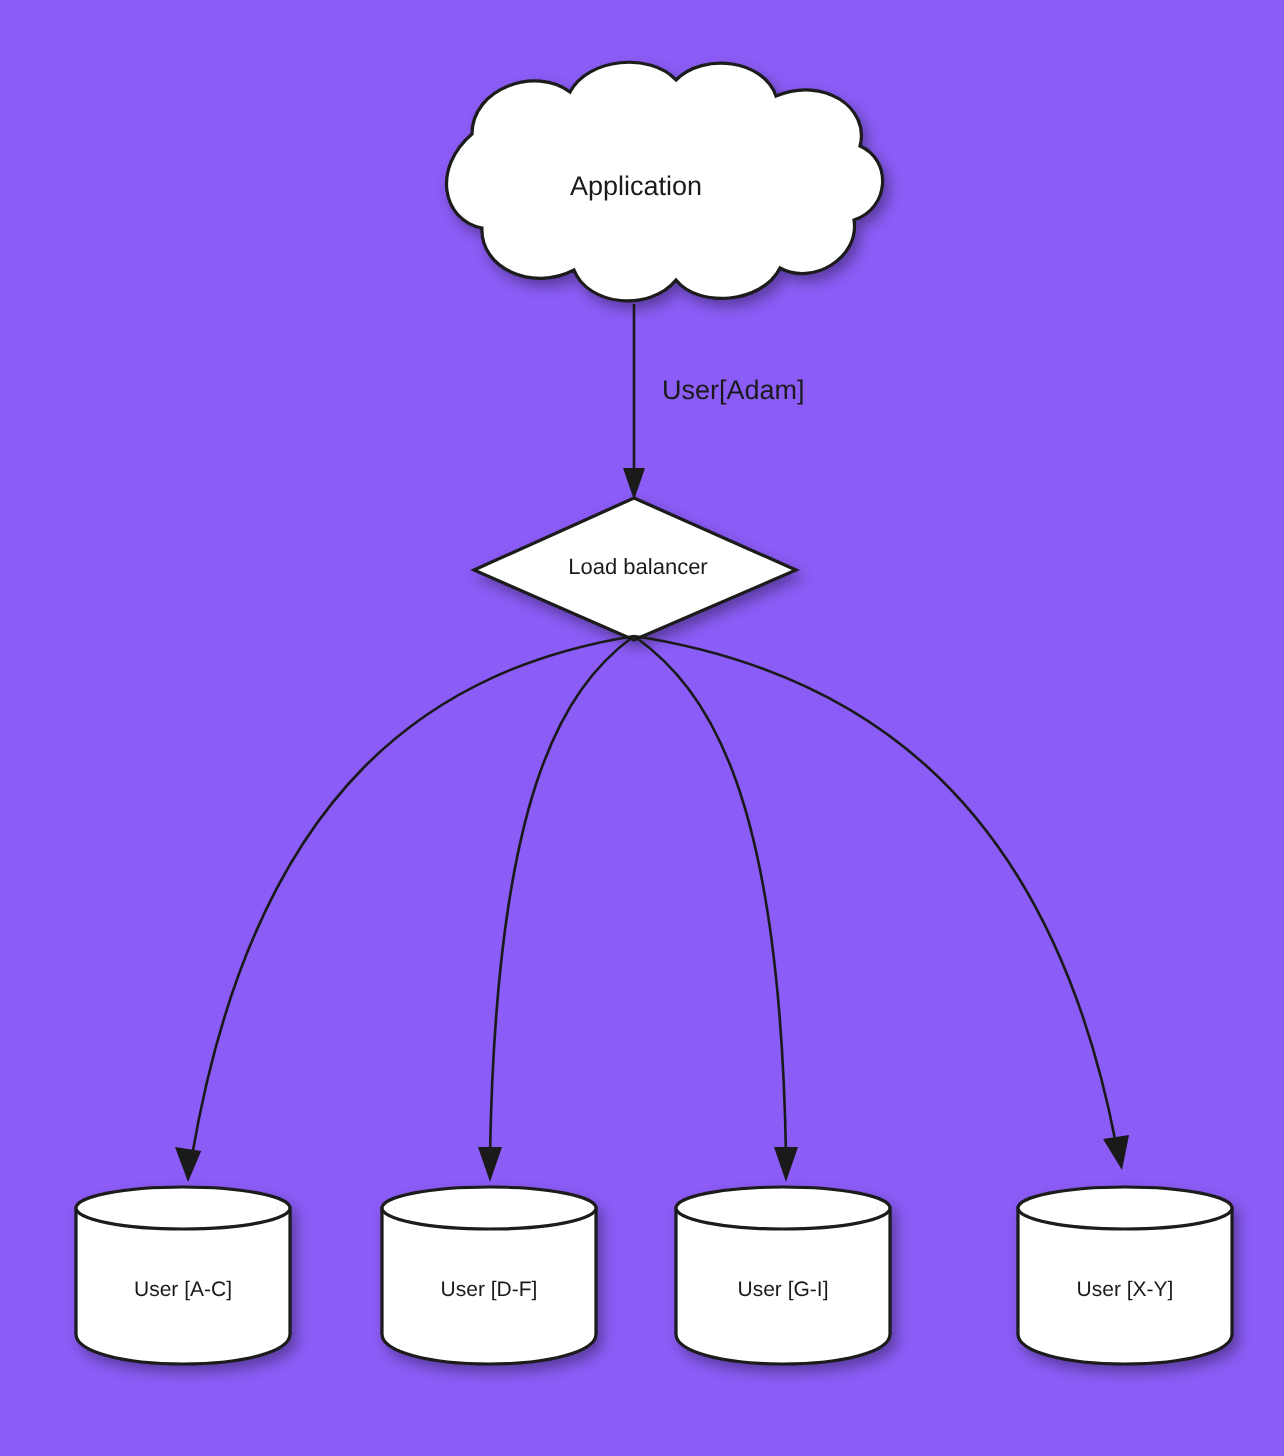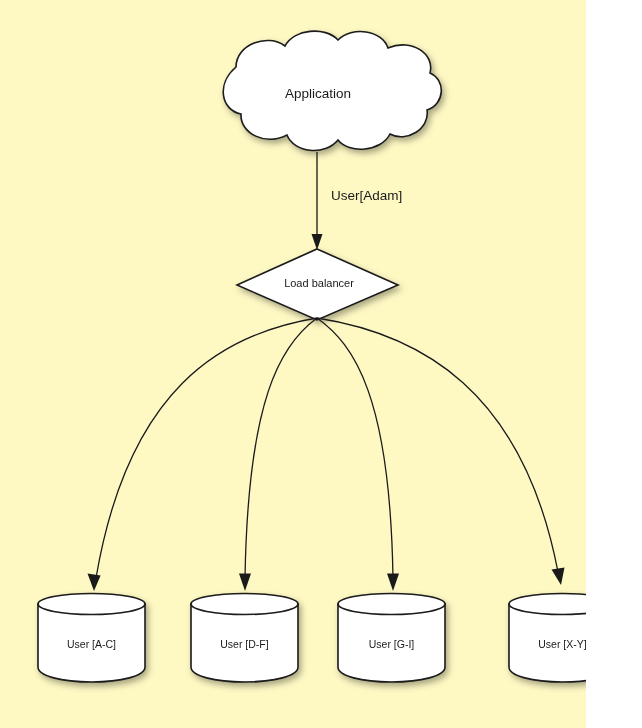--- a/index.html
+++ b/index.html
@@ -5,23 +5,23 @@
   html, body {
     margin: 0;
     padding: 0;
     background: #ffffff;
   }
   body {
     font-family: "Liberation Sans", sans-serif;
   }
   #diagram-canvas {
     position: relative;
-    width: 586px;
+    width: 642px;
     height: 728px;
-    background: #fef9c3;
+    background: #8b5cf6;
     overflow: hidden;
   }
   #diagram-svg {
     position: absolute;
     left: 0;
     top: 0;
     width: 642px;
     height: 728px;
   }
   .node-label {

